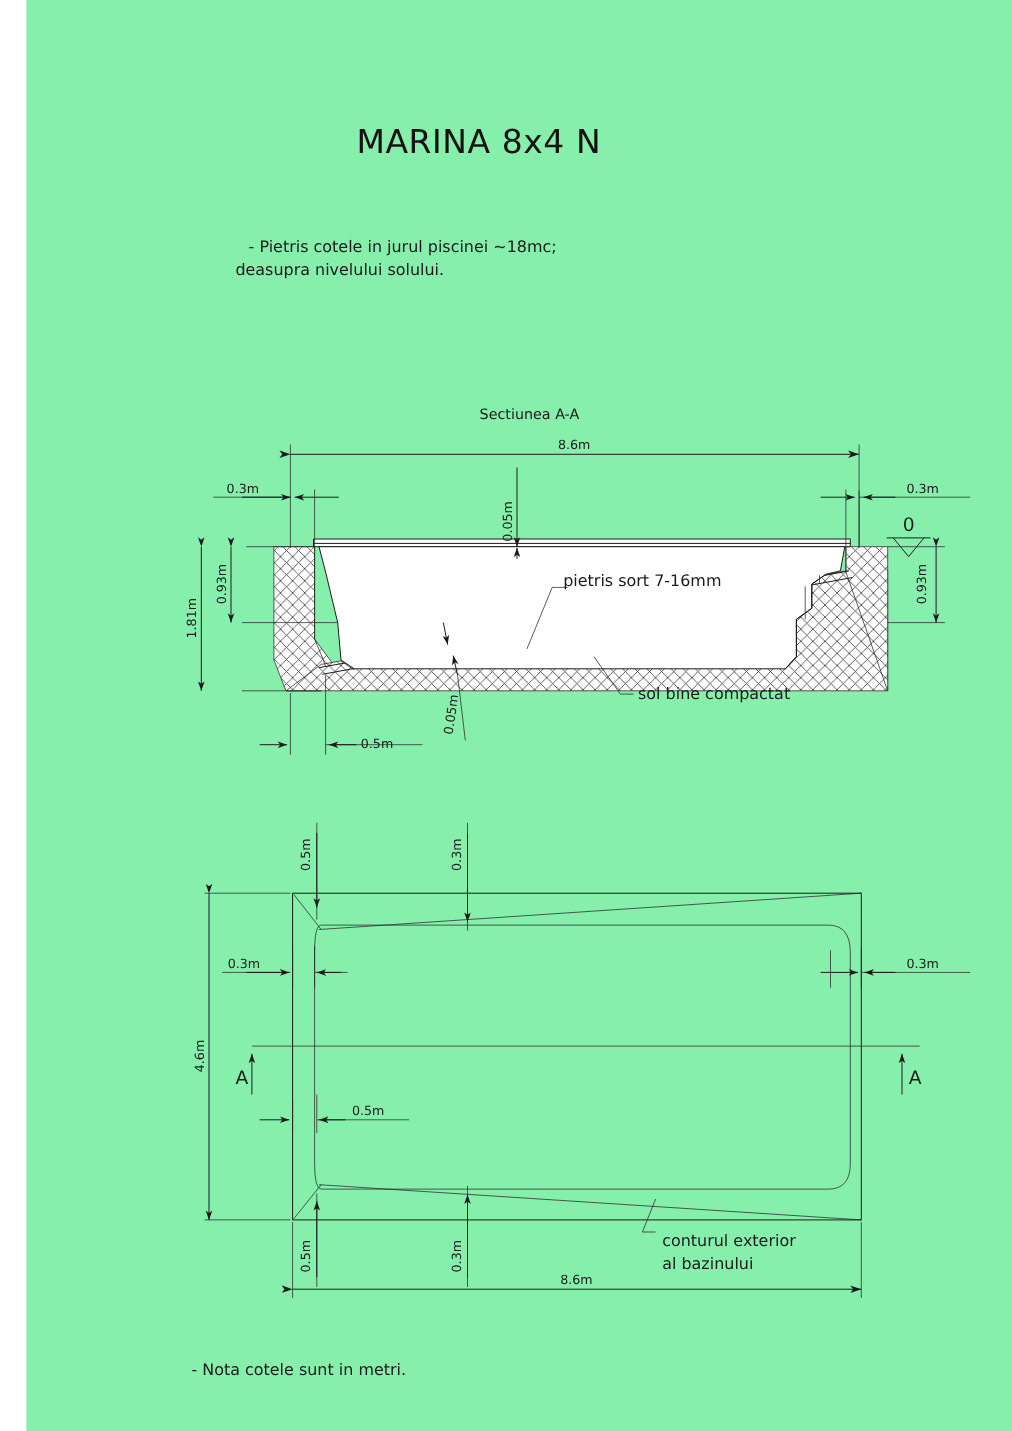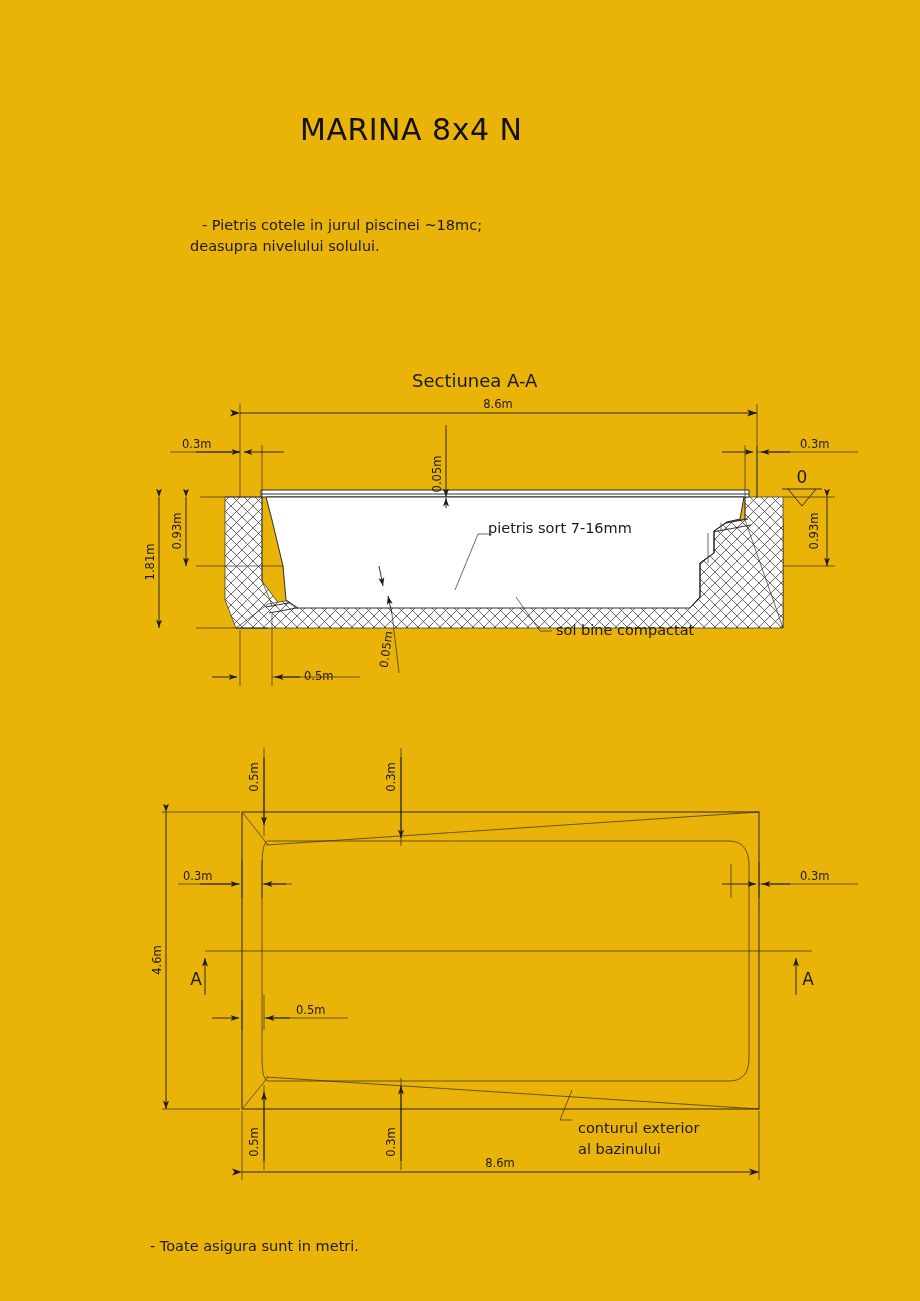--- a/index.html
+++ b/index.html
@@ -11,21 +11,22 @@
     width: 920px;
     height: 1301px;
     position: relative;
     font-family: "DejaVu Sans", sans-serif;
     color: #1a1a1a;
     overflow: hidden;
   }
   .sheet {
     position: absolute;
     inset: 0;
-    background: #eab308;
+    background: #86efac;
+    margin-left: 24px;
   }
   #drawing-title {
     position: absolute;
     left: 300px;
     top: 112px;
     font-size: 30px;
     letter-spacing: 0.5px;
     color: #111;
     white-space: nowrap;
   }
@@ -44,21 +45,21 @@
     line-height: 21px;
     padding-left: 12px;
   }
   .note-line.cont {
     padding-left: 0px;
   }
   #section-caption {
     position: absolute;
     left: 412px;
     top: 370px;
-    font-size: 18px;
+    font-size: 13px;
   }
   #footer-note {
     position: absolute;
     left: 150px;
     top: 1238px;
     font-size: 14.5px;
   }
   svg {
     position: absolute;
     left: 0;
@@ -374,15 +375,15 @@
       <text class="big-txt" x="808" y="985" text-anchor="middle">A</text>
     </g>
 
     <g>
       <text class="lbl-txt" x="578" y="1133" text-anchor="start">conturul exterior</text>
       <text class="lbl-txt" x="578" y="1154" text-anchor="start">al bazinului</text>
     </g>
 
   </svg>
 
-  <div id="footer-note">- Toate asigura sunt in metri.</div>
+  <div id="footer-note">- Nota cotele sunt in metri.</div>
 
 </div>
 
 </body></html>

